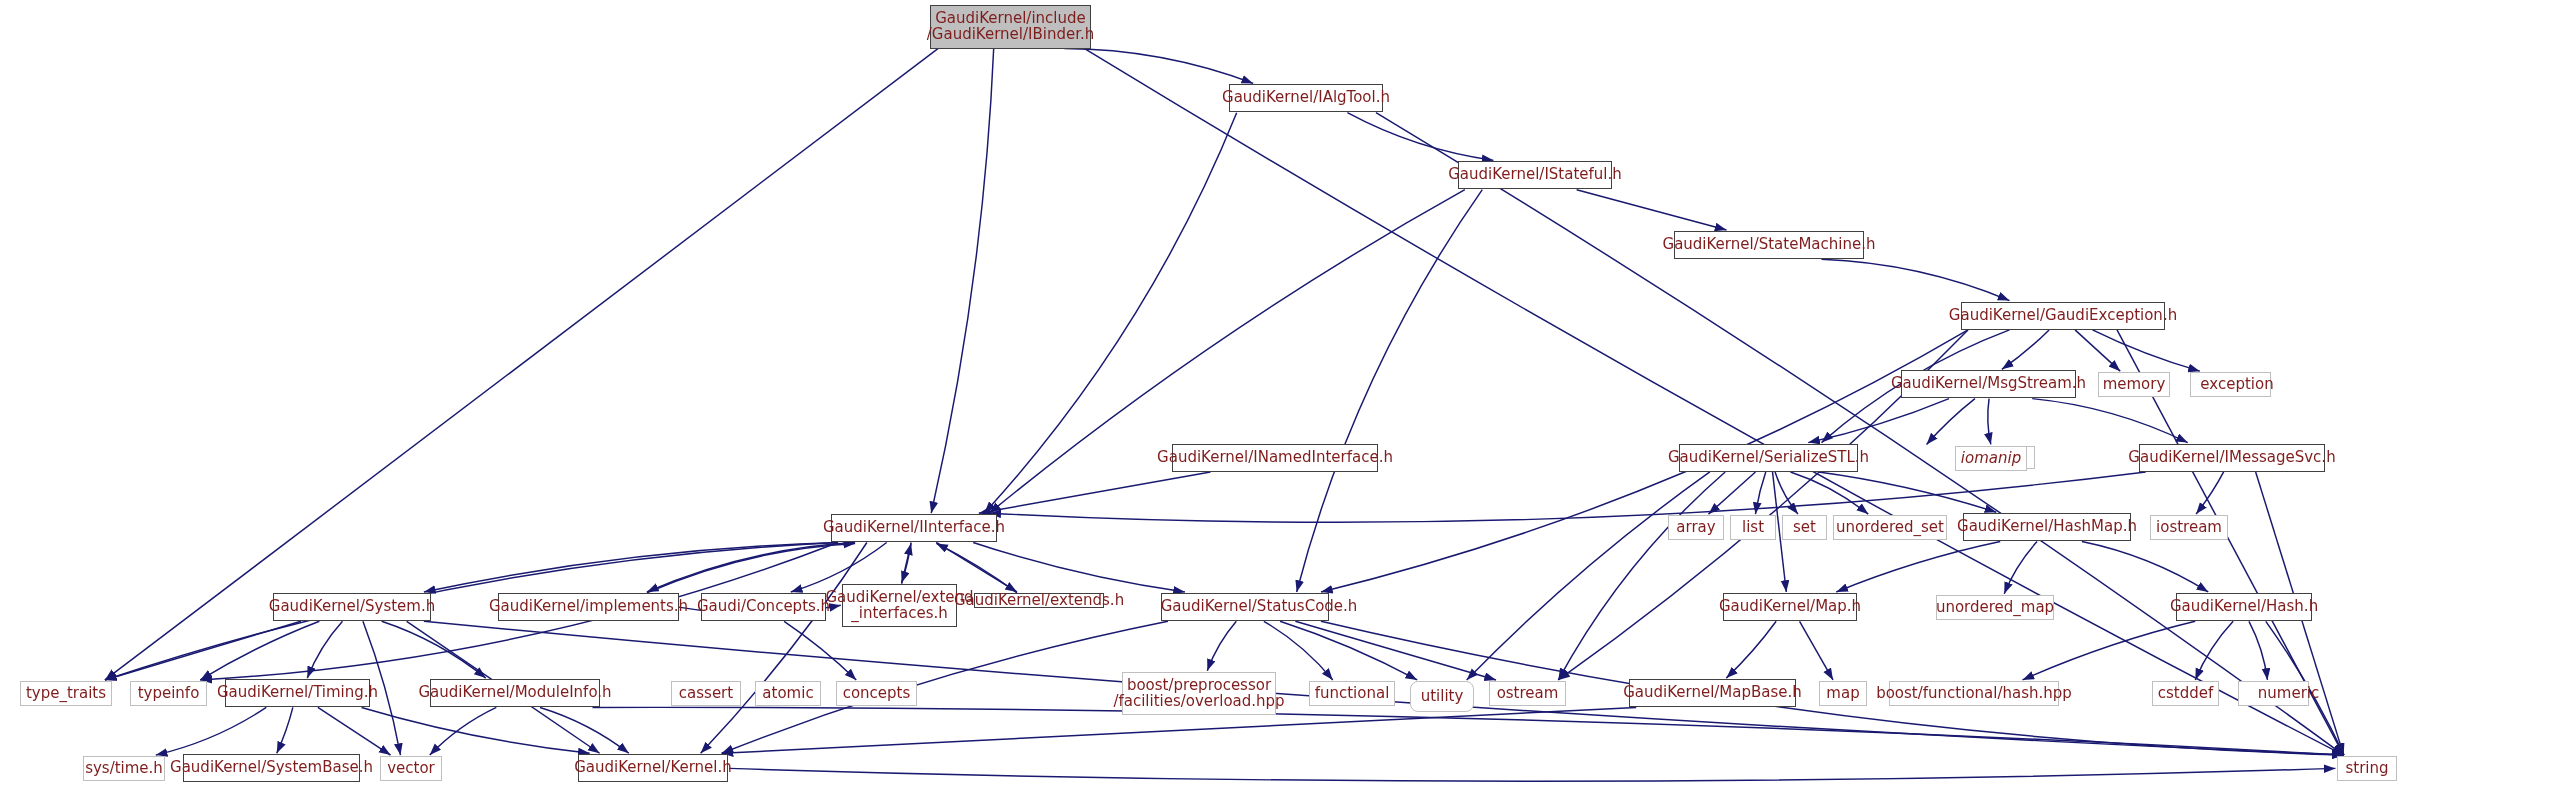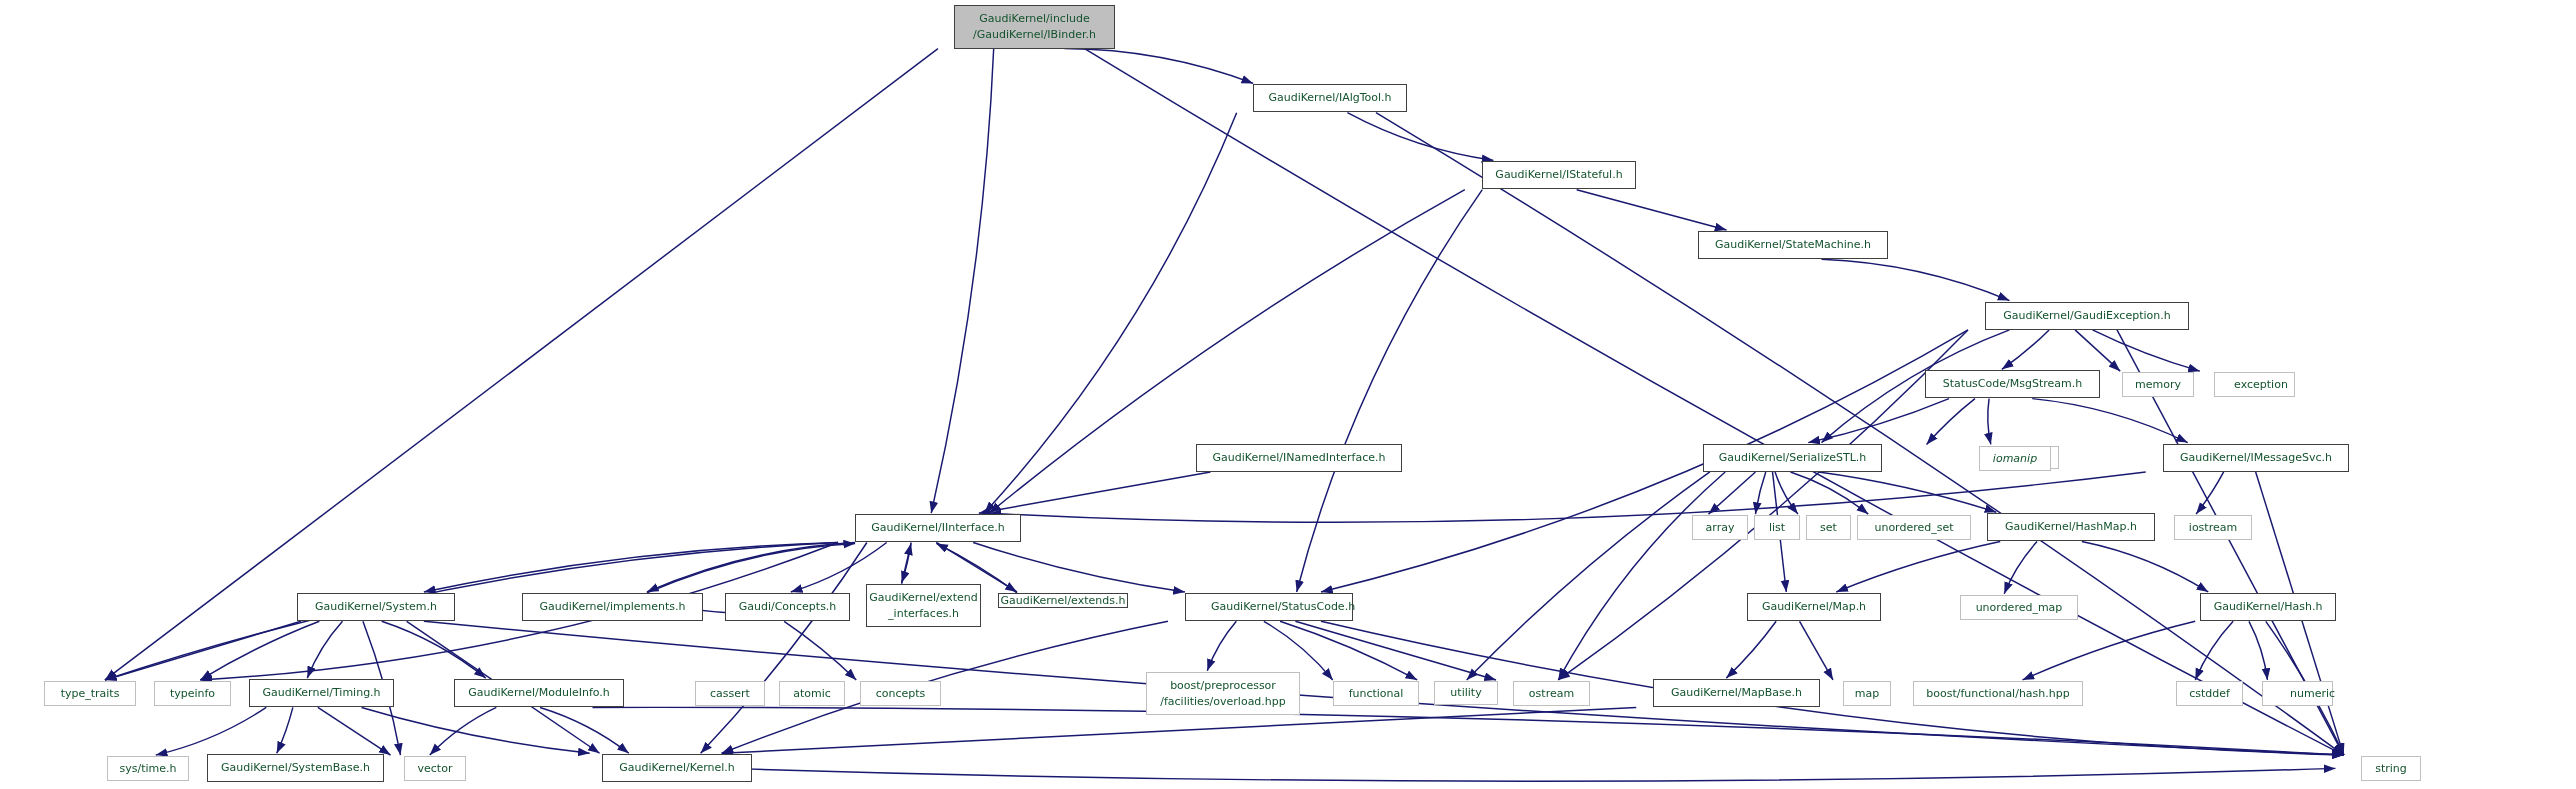--- a/index.html
+++ b/index.html
@@ -8,27 +8,26 @@
   svg.edges{position:absolute;left:0;top:0;width:2576px;height:789px;pointer-events:none;}
   .node{
     position:absolute;
     box-sizing:border-box;
     display:flex;
     align-items:center;
     justify-content:center;
     text-align:center;
     background:#ffffff;
     border:0.9px solid #bfbfbf;
-    color:#14532d;
-    font-size:11px;
+    color:#7f1d1d;
+    font-size:15px;
     line-height:15.6px;
     white-space:pre;
     letter-spacing:0px;
     z-index:5;
-    margin-left:24px;
   }
   .node.strong{border:1.8px solid #404040;}
   .node.root{background:#bfbfbf;border:1.8px solid #404040;}
 </style>
 </head>
 <body>
 
 <div id="graph">
   <svg class="edges" viewBox="0 0 2810 861">
     <defs>
@@ -118,21 +117,21 @@
         <path d="M795,838.5 Q1671.5,866.5 2548,838.5" marker-end="url(#arrow)"></path>
       </g>
   </svg>
   <div id="node-layer">
       <div class="node root" style="left: 930px; top: 4.6px; width: 161px; height: 44px;">GaudiKernel/include
 /GaudiKernel/IBinder.h</div>
       <div class="node strong" style="left: 1229px; top: 84px; width: 154px; height: 28px;">GaudiKernel/IAlgTool.h</div>
       <div class="node strong" style="left: 1458px; top: 161px; width: 154px; height: 28px;">GaudiKernel/IStateful.h</div>
       <div class="node strong" style="left: 1674px; top: 231px; width: 190px; height: 28px;">GaudiKernel/StateMachine.h</div>
       <div class="node strong" style="left: 1961px; top: 302px; width: 204px; height: 28px;">GaudiKernel/GaudiException.h</div>
-      <div class="node strong" style="left: 1901px; top: 370px; width: 175px; height: 28px;">StatusCode/MsgStream.h</div>
+      <div class="node strong" style="left: 1901px; top: 370px; width: 175px; height: 28px;">GaudiKernel/MsgStream.h</div>
       <div class="node" style="left: 2098px; top: 372px; width: 72px; height: 25px;">memory</div>
       <div class="node" style="left: 2190px; top: 372px; width: 81px; height: 25px; padding-left: 13px;">exception</div>
       <div class="node strong" style="left: 1172px; top: 444px; width: 206px; height: 28px;">GaudiKernel/INamedInterface.h</div>
       <div class="node strong" style="left: 1679px; top: 444px; width: 179px; height: 28px;">GaudiKernel/SerializeSTL.h</div>
       <div class="node" style="left: 1960px; top: 446px; width: 75px; height: 23px;">sstream</div>
       <div class="node" style="left: 1955px; top: 446px; width: 72px; height: 25px; font-style: italic;">iomanip</div>
       <div class="node strong" style="left: 2139px; top: 444px; width: 186px; height: 28px;">GaudiKernel/IMessageSvc.h</div>
       <div class="node strong" style="left: 831px; top: 514px; width: 166px; height: 28px;">GaudiKernel/IInterface.h</div>
       <div class="node" style="left: 1668px; top: 515px; width: 56px; height: 25px;">array</div>
       <div class="node" style="left: 1730px; top: 515px; width: 46px; height: 25px;">list</div>
@@ -153,21 +152,21 @@
       <div class="node" style="left: 20px; top: 681px; width: 92px; height: 25px;">type_traits</div>
       <div class="node" style="left: 130px; top: 681px; width: 77px; height: 25px;">typeinfo</div>
       <div class="node strong" style="left: 225px; top: 679px; width: 145px; height: 28px;">GaudiKernel/Timing.h</div>
       <div class="node strong" style="left: 430px; top: 679px; width: 170px; height: 28px;">GaudiKernel/ModuleInfo.h</div>
       <div class="node" style="left: 671px; top: 681px; width: 70px; height: 25px;">cassert</div>
       <div class="node" style="left: 755px; top: 681px; width: 66px; height: 25px;">atomic</div>
       <div class="node" style="left: 836px; top: 681px; width: 81px; height: 25px;">concepts</div>
       <div class="node" style="left: 1122px; top: 672px; width: 154px; height: 43px;">boost/preprocessor
 /facilities/overload.hpp</div>
       <div class="node" style="left: 1309px; top: 681px; width: 86px; height: 25px;">functional</div>
-      <div class="node" style="left: 1410px; top: 681px; width: 64px; height: 24px;">utility</div>
+      <div class="node" style="left: 1410px; top: 681px; width: 64px; height: 31px; border-radius: 8px;">utility</div>
       <div class="node" style="left: 1489px; top: 681px; width: 77px; height: 25px;">ostream</div>
       <div class="node strong" style="left: 1629px; top: 679px; width: 167px; height: 28px;">GaudiKernel/MapBase.h</div>
       <div class="node" style="left: 1819px; top: 681px; width: 48px; height: 25px;">map</div>
       <div class="node" style="left: 1889px; top: 681px; width: 170px; height: 25px;">boost/functional/hash.hpp</div>
       <div class="node" style="left: 2152px; top: 681px; width: 67px; height: 25px;">cstddef</div>
       <div class="node" style="left: 2238px; top: 681px; width: 71px; height: 25px; padding-left: 30px;">numeric</div>
       <div class="node" style="left: 83px; top: 756px; width: 82px; height: 25px;">sys/time.h</div>
       <div class="node strong" style="left: 183px; top: 754px; width: 177px; height: 28px;">GaudiKernel/SystemBase.h</div>
       <div class="node" style="left: 380px; top: 756px; width: 62px; height: 25px;">vector</div>
       <div class="node strong" style="left: 578px; top: 754px; width: 150px; height: 28px;">GaudiKernel/Kernel.h</div>

